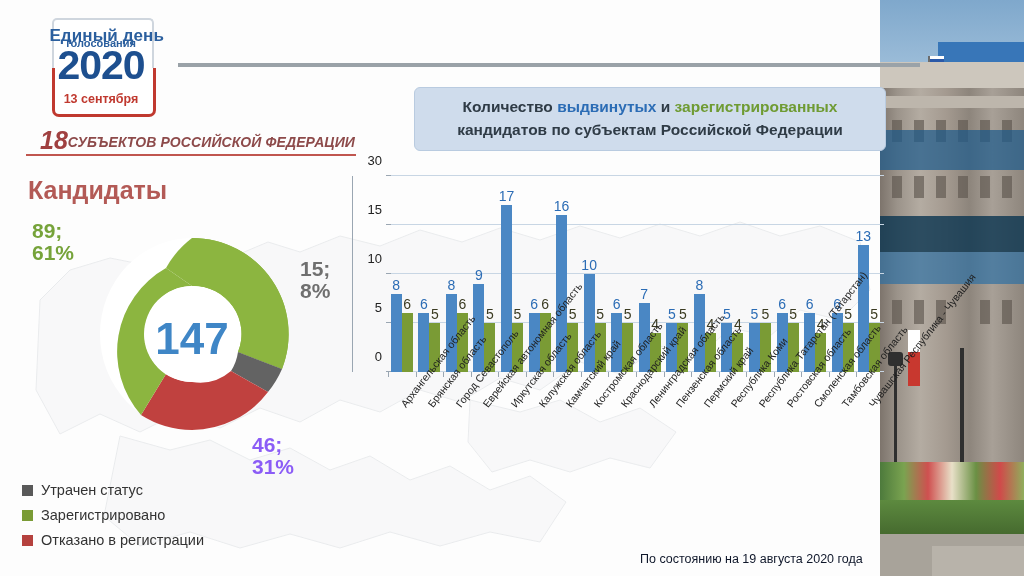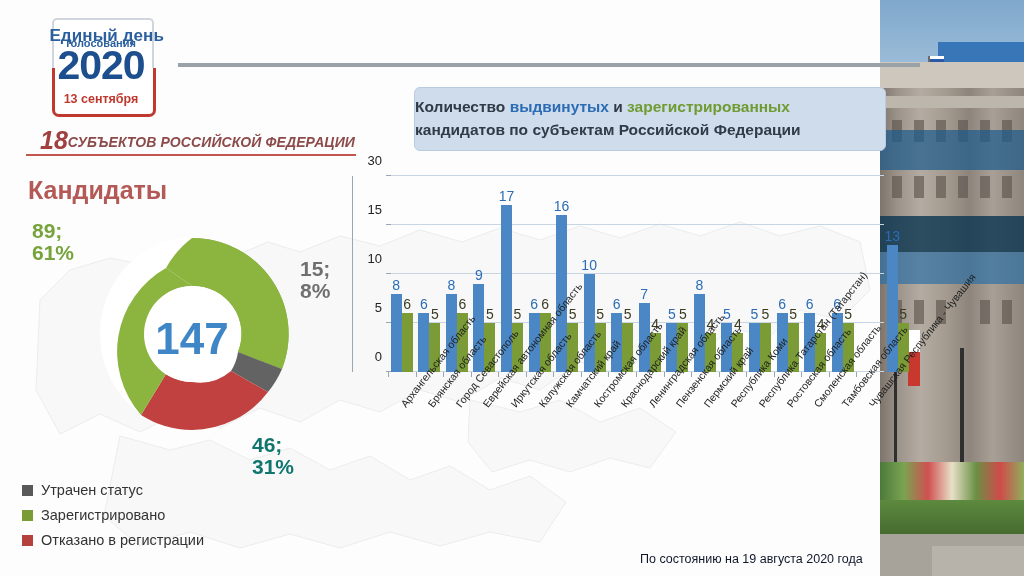--- a/index.html
+++ b/index.html
@@ -53,30 +53,30 @@
   .maintitle{position:absolute;left:196px;top:32px;width:700px;font-size:19px;font-weight:700;color:#5a5a5a;white-space:nowrap;}
   .title-rule{position:absolute;left:178px;top:63px;width:742px;height:4px;background:#9aa2a8;}
 
   
   .cand-title{position:absolute;left:28px;top:176px;font-size:25px;font-weight:700;color:#b35a56;}
   .donut-wrap{position:absolute;left:92px;top:216px;width:200px;height:224px;}
   .donut-wrap svg{width:100%;height:100%;}
   .lbl{position:absolute;font-size:21px;font-weight:700;line-height:1.05;white-space:nowrap;}
   .lbl-green{left:32px;top:220px;color:#76a33a;}
   .lbl-grey{left:300px;top:258px;color:#6f6f6f;}
-  .lbl-red{left:252px;top:434px;color:#0f766e;}
+  .lbl-red{left:252px;top:434px;color:#8b5cf6;}
 
   .legend{position:absolute;left:22px;top:482px;}
   .legend .row{display:flex;align-items:center;margin-bottom:9px;}
   .legend .sw{width:11px;height:11px;margin-right:8px;flex:none;}
   .legend .tx{font-size:14.5px;color:#333;}
 
   
   .panel{position:absolute;left:414px;top:87px;width:470px;height:62px;background:#cfdcec;border:1px solid #b9cbe0;border-radius:6px;}
-  .panel .line{position:absolute;left:0;width:100%;text-align:left;font-size:15.5px;font-weight:700;color:#2f3b46;white-space:nowrap;}
+  .panel .line{position:absolute;left:0;width:100%;text-align:center;font-size:15.5px;font-weight:700;color:#2f3b46;white-space:nowrap;}
   .panel .line.a{top:10px;}
   .panel .line.b{top:33px;}
   .panel .hl-blue{color:#2b6cb5;}
   .panel .hl-green{color:#6f9b33;}
 
   .chart{position:absolute;left:352px;top:168px;width:540px;height:230px;}
   .plot{position:absolute;left:36px;top:8px;right:8px;bottom:26px;}
   .gridline{position:absolute;left:0;width:100%;height:1px;background:#c8d6e4;}
   .axis-y{position:absolute;left:0;top:8px;bottom:26px;width:1px;background:#9aa6b2;}
   .axis-x{position:absolute;left:36px;right:8px;bottom:26px;height:1px;background:#9aa6b2;}
@@ -380,21 +380,21 @@
         <div class="xtickmark" style="left: 413.333px; bottom: -5px;"></div>
         <div class="group" style="left: 440.889px; width: 27.5556px;">
           <div class="bar blue" style="height: 58.8px; background: rgb(74, 135, 196);">
             <span class="v">6</span>
           </div>
           <div class="bar green" style="height: 49px; background: rgb(122, 155, 53);">
             <span class="v">5</span>
           </div>
         </div>
         <div class="xtickmark" style="left: 440.889px; bottom: -5px;"></div>
-        <div class="group" style="left: 496px; width: 27.5556px;">
+        <div class="group" style="left: 467px; width: 27.5556px;">
           <div class="bar blue" style="height: 127.4px; background: rgb(74, 135, 196);">
             <span class="v">13</span>
           </div>
           <div class="bar green" style="height: 49px; background: rgb(122, 155, 53);">
             <span class="v">5</span>
           </div>
         </div>
         <div class="xtickmark" style="left: 468.444px; bottom: -5px;"></div>
       </div>
     <div id="yticks">

